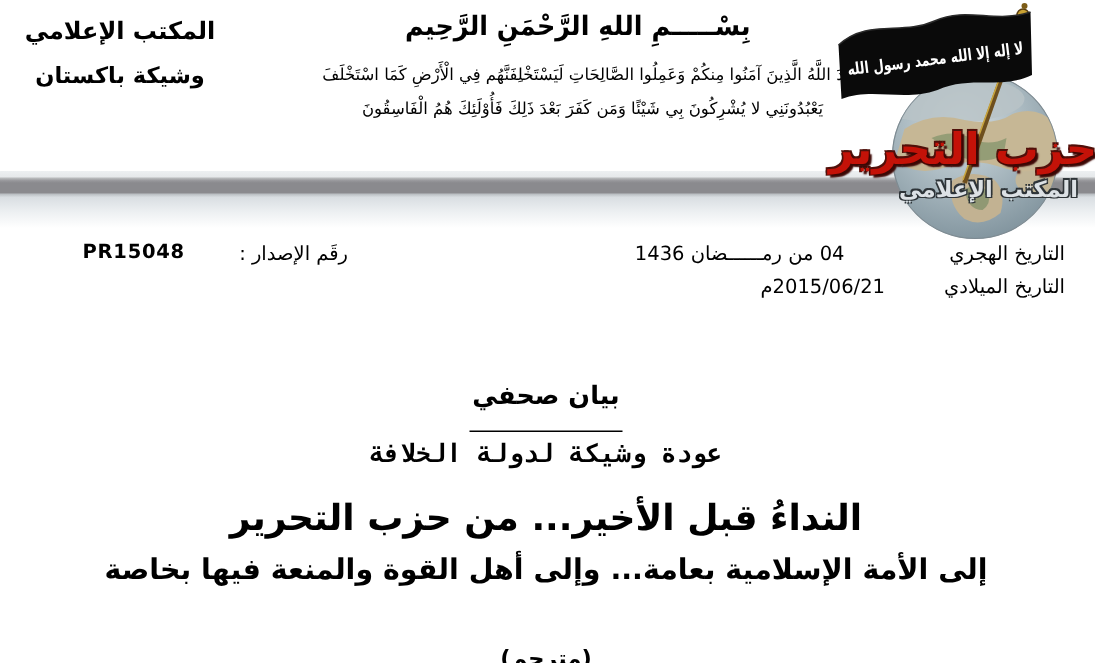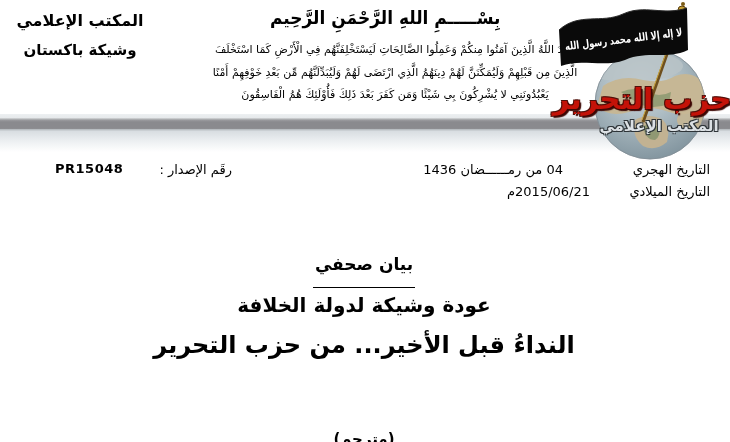--- a/index.html
+++ b/index.html
@@ -46,40 +46,39 @@
   .hijri-value{right:167px;top:162px;}
   .greg-label{right:20px;top:184px;}
   .greg-value{right:140px;top:184px;}
   .issue-label{right:498px;top:162px;}
   .issue-value{left:55px;top:161px;font-weight:bold;direction:ltr;letter-spacing:.5px;}
 
   
   .center-line{left:0;width:728px;text-align:center;font-weight:bold;}
   .doc-type{top:254px;font-size:17px;}
   .doc-type span{border-bottom:1.6px solid #000;padding:0 2px 13px;}
-  .title{top:293px;font-size:20px;}
+  .title{top:293px;font-size:17px;font-family:Liberation Mono, monospace;}
   .subtitle{top:331px;font-size:24px;}
   .addressee{top:369px;font-size:19px;}
   .note{top:430px;font-size:15px;}
 </style>
 </head>
 <body>
 
 <div id="page">
 
   <div class="abs office-block rtl">
     <div class="office-line1">المكتب الإعلامي</div>
     <div class="office-line2">وشيكة باكستان</div>
   </div>
 
   <div class="abs basmala rtl">بِسْـــــمِ اللهِ الرَّحْمَنِ الرَّحِيم</div>
 
   <div class="abs verse rtl">
     <div>وَعَدَ اللَّهُ الَّذِينَ آمَنُوا مِنكُمْ وَعَمِلُوا الصَّالِحَاتِ لَيَسْتَخْلِفَنَّهُم فِي الْأَرْضِ كَمَا اسْتَخْلَفَ</div>
-    <div>الَّذِينَ مِن قَبْلِهِمْ وَلَيُمَكِّنَنَّ لَهُمْ دِينَهُمُ الَّذِي ارْتَضَى لَهُمْ وَلَيُبَدِّلَنَّهُم مِّن بَعْدِ خَوْفِهِمْ أَمْنًا</div>
     <div>يَعْبُدُونَنِي لا يُشْرِكُونَ بِي شَيْئًا وَمَن كَفَرَ بَعْدَ ذَلِكَ فَأُوْلَئِكَ هُمُ الْفَاسِقُونَ</div>
   </div>
 
   <div class="abs bar"></div>
 
   <svg class="abs logo-svg" viewBox="0 0 179 160" xmlns="http://www.w3.org/2000/svg">
     <defs>
       <radialGradient id="ocean" cx="42%" cy="30%" r="75%">
         <stop offset="0%" stop-color="#d4dde1"></stop>
         <stop offset="45%" stop-color="#aebdc4"></stop>
@@ -125,15 +124,16 @@
   <div class="abs meta greg-label rtl">التاريخ الميلادي</div>
   <div class="abs meta greg-value rtl">2015/06/21م</div>
   <div class="abs meta issue-label rtl">رقَم الإصدار :</div>
   <div class="abs meta issue-value">PR15048</div>
 
   <div class="abs center-line doc-type rtl">
     <span>بيان صحفي</span>
   </div>
   <div class="abs center-line title rtl">عودة وشيكة لدولة الخلافة</div>
   <div class="abs center-line subtitle rtl">النداءُ قبل الأخير... من حزب التحرير</div>
+  <div class="abs center-line addressee rtl">إلى الأمة الإسلامية بعامة... وإلى أهل القوة والمنعة فيها بخاصة</div>
   <div class="abs center-line note rtl">(مترجم)</div>
 
 </div>
 
 </body></html>

